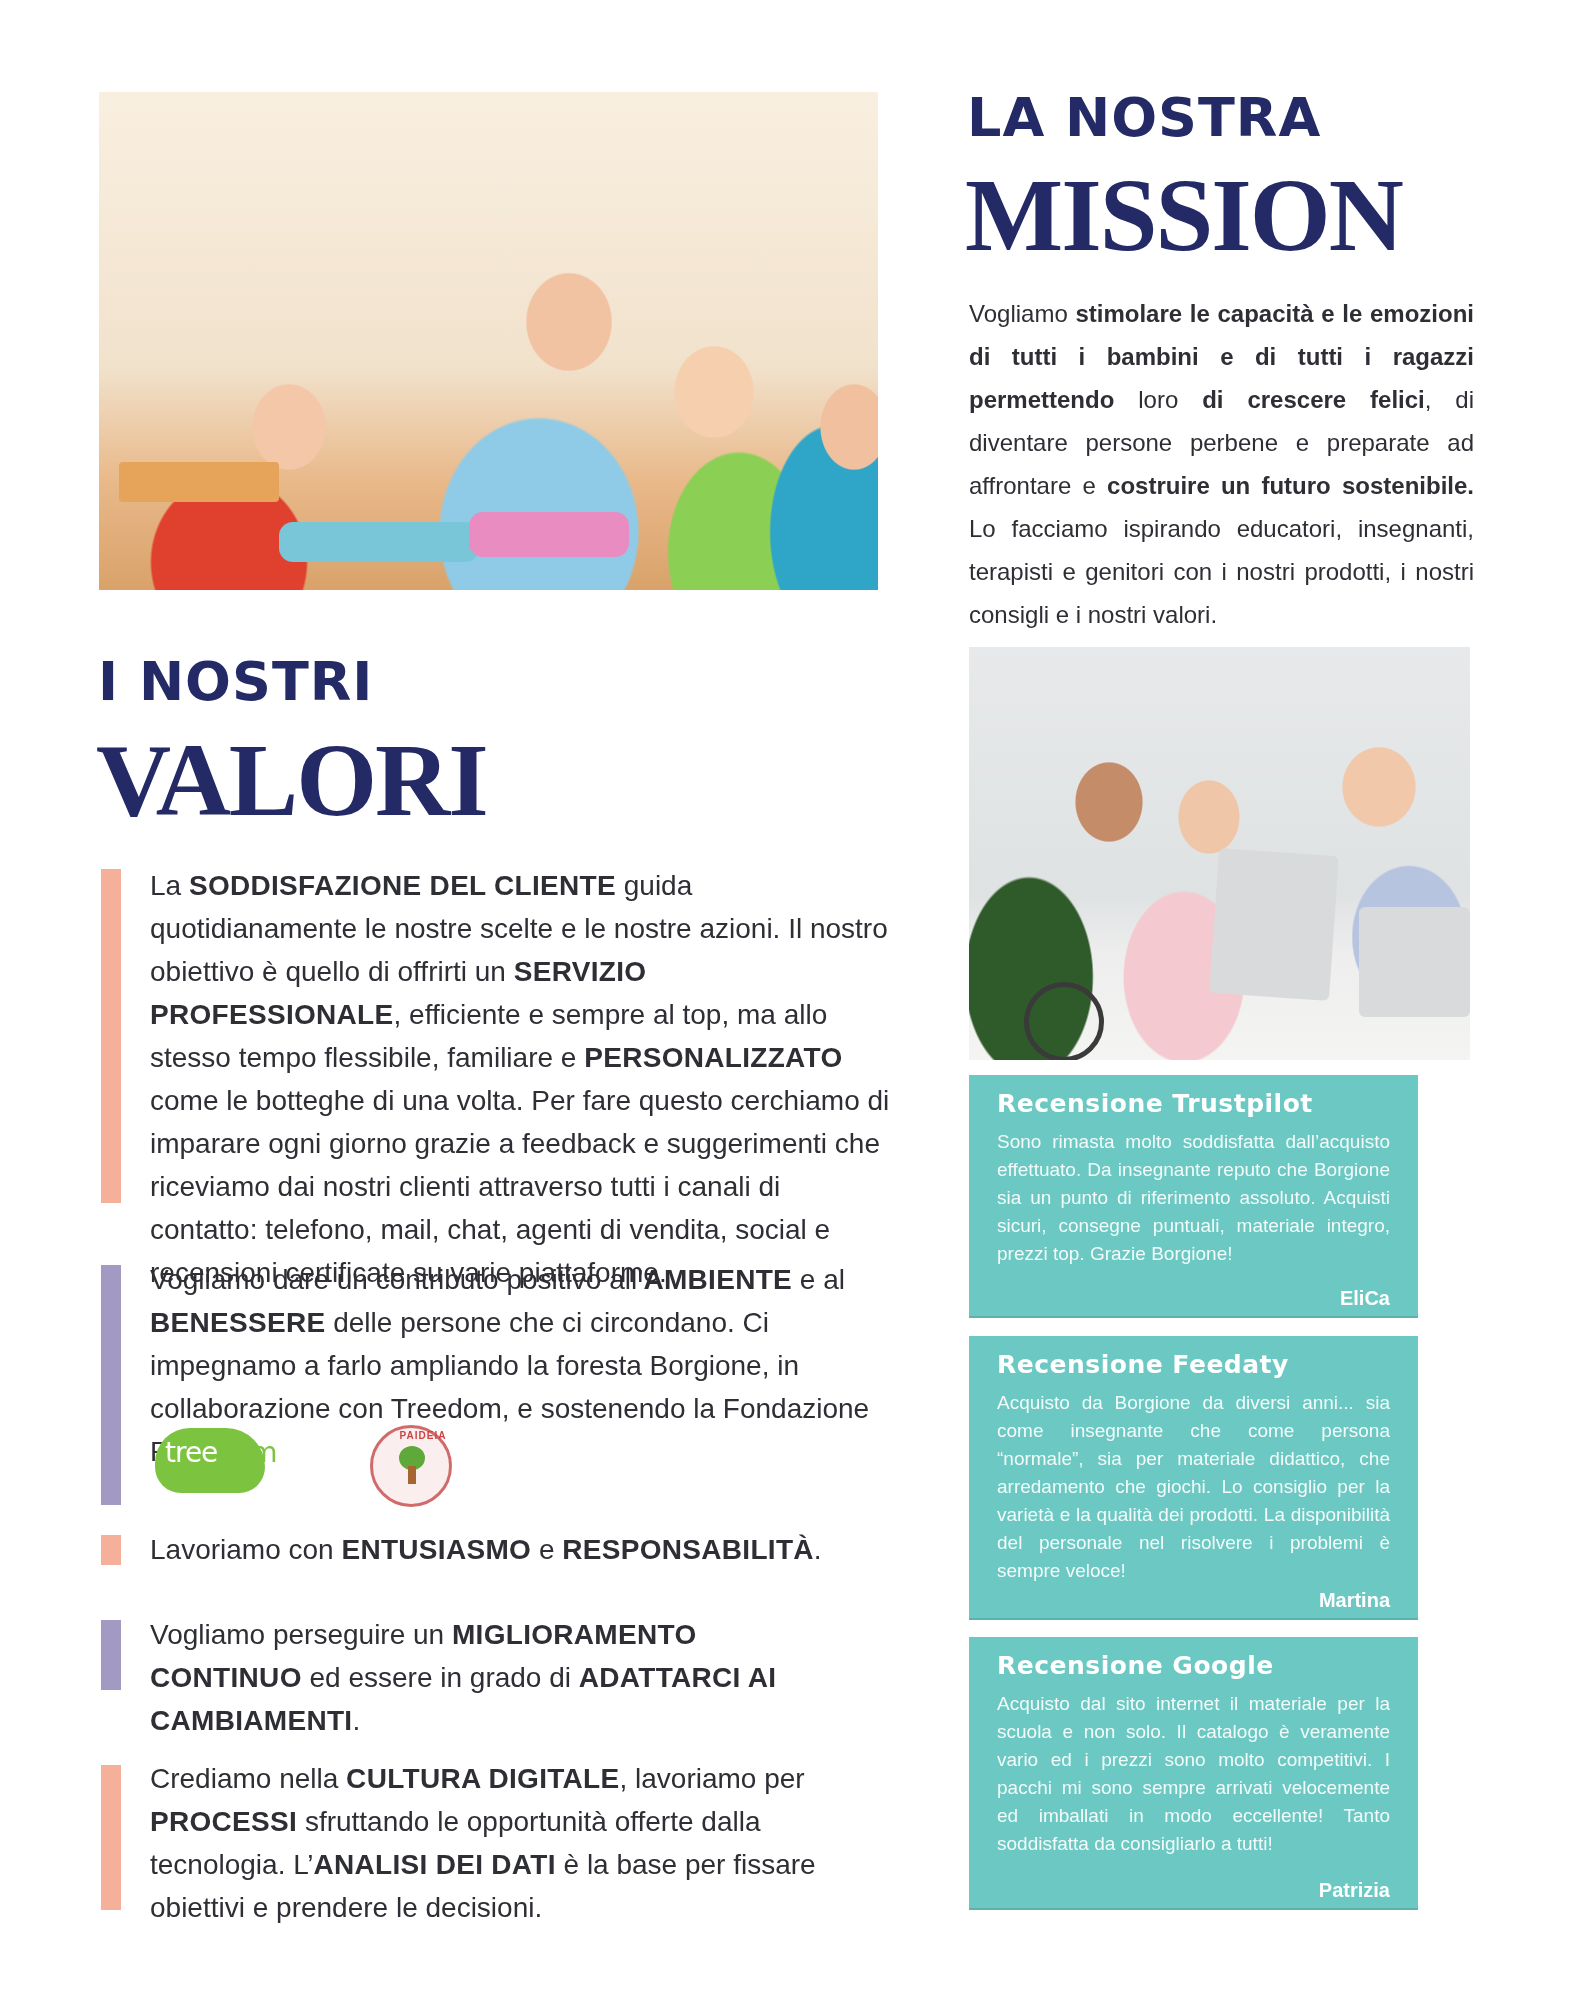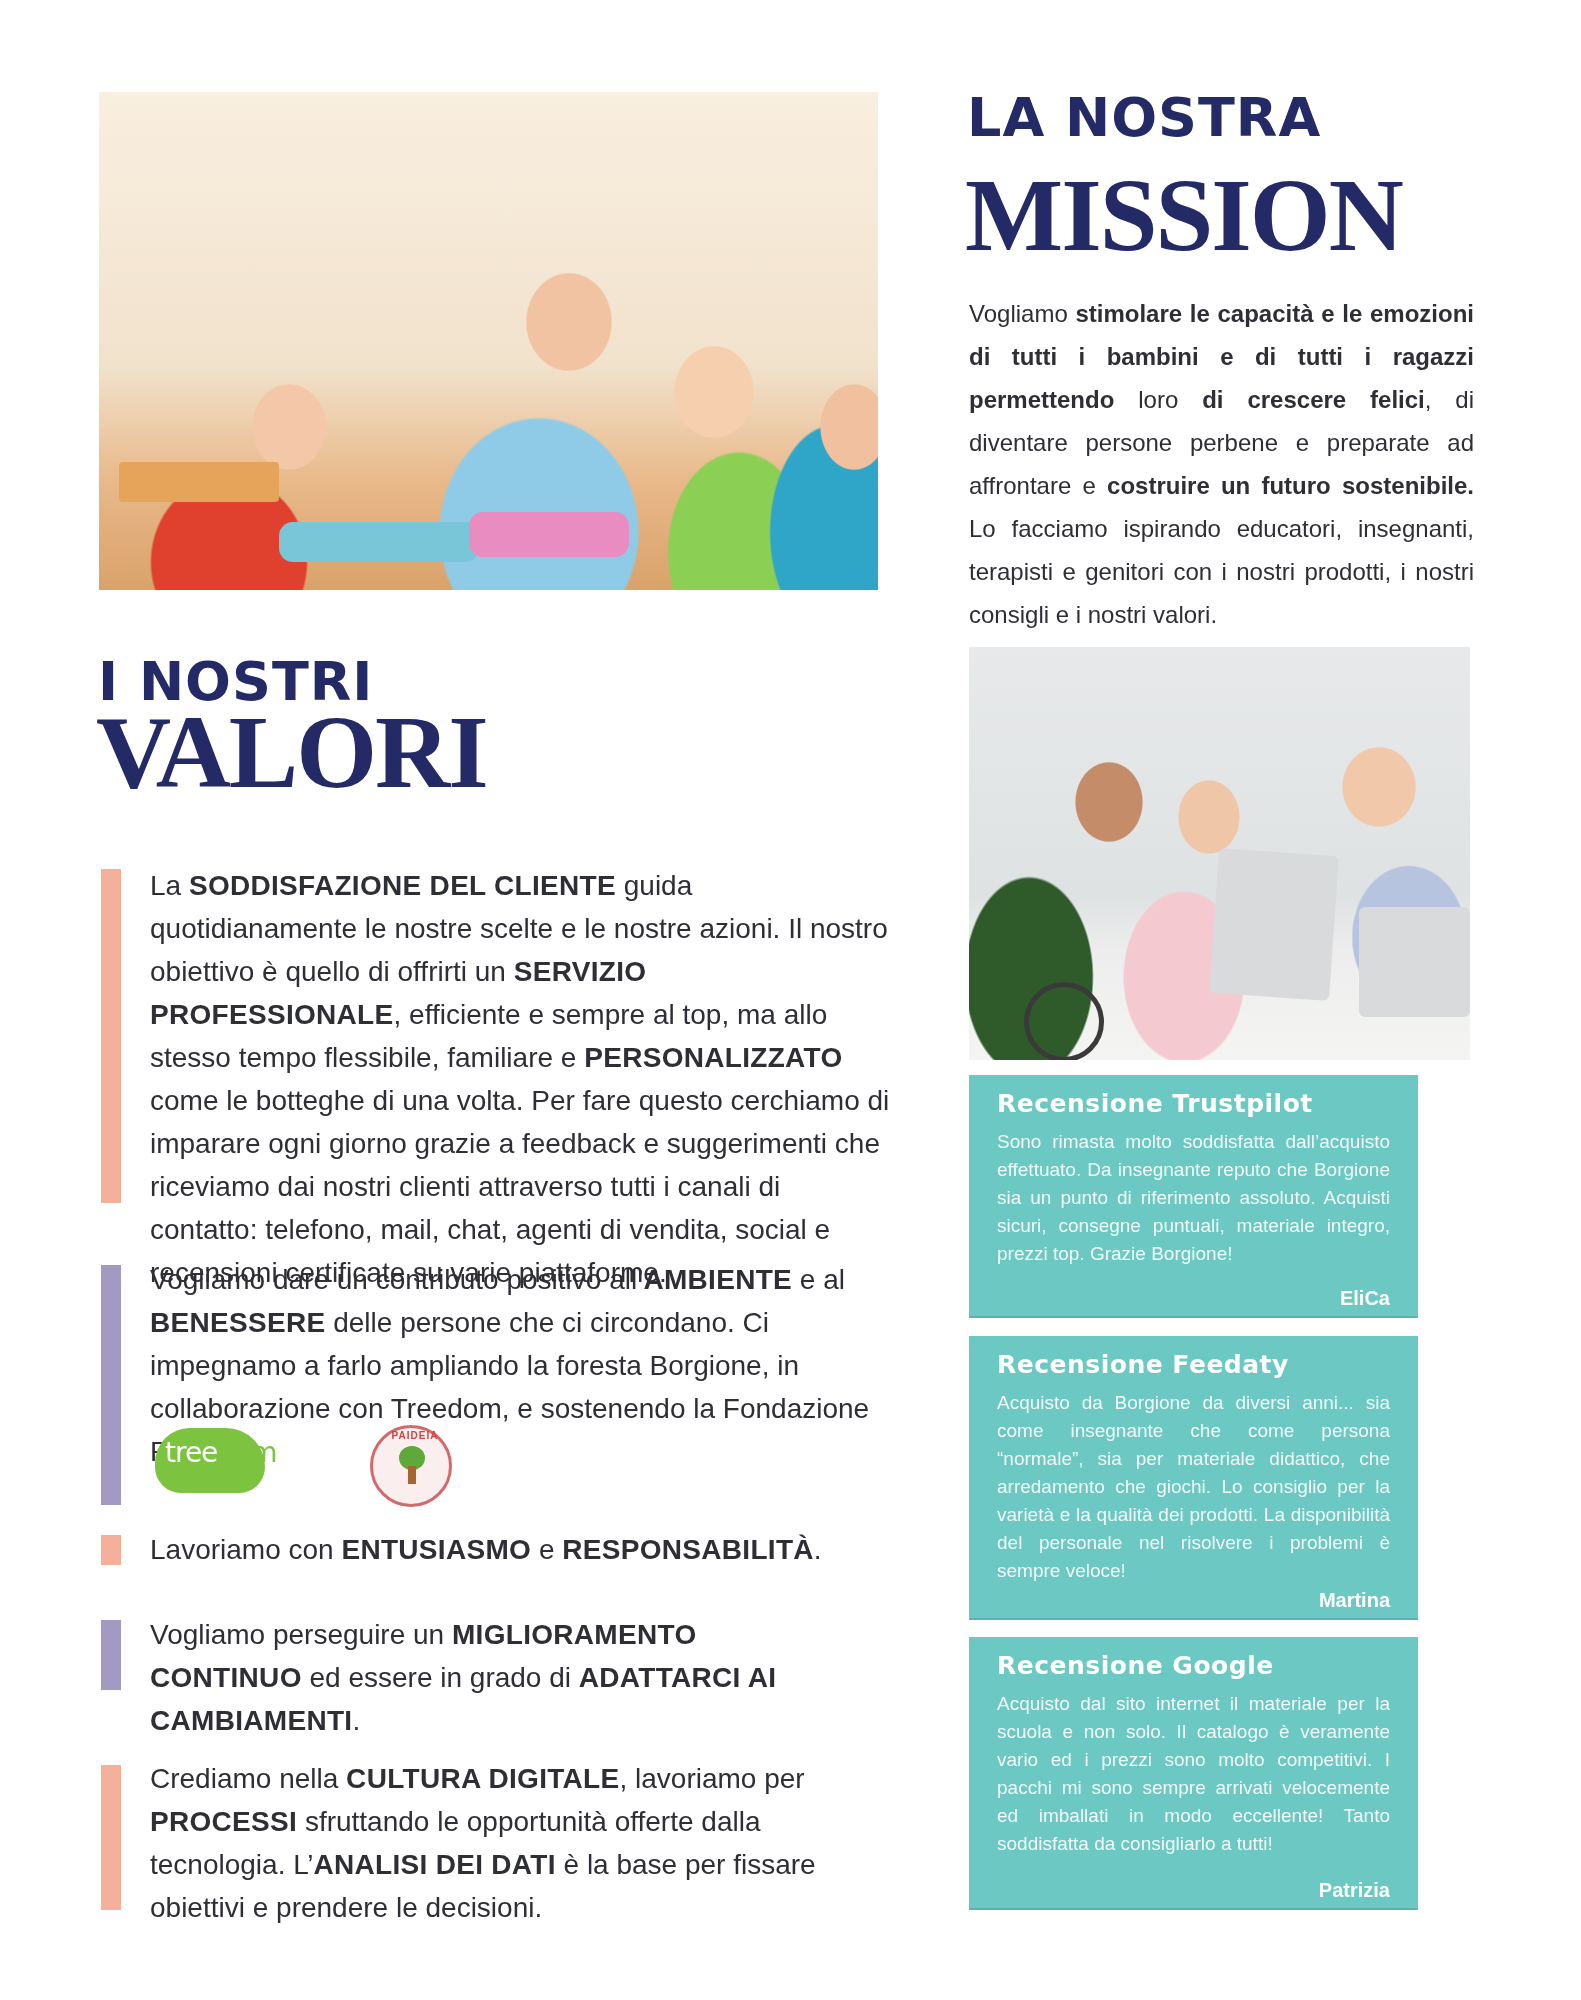--- a/index.html
+++ b/index.html
@@ -44,21 +44,21 @@
   .val b{font-weight:bold;letter-spacing:0.3px;}
 
   
   .treedom{position:absolute;left:155px;top:1428px;width:185px;height:70px;}
   .treedom .cloud{position:absolute;left:0;top:0;width:110px;height:65px;background:#7cc33f;border-radius:40px 45px 30px 30px;}
   .treedom .txt{position:absolute;left:10px;top:8px;font-family:"DejaVu Sans",sans-serif;font-size:28px;color:#ffffff;letter-spacing:-1px;}
   .treedom .txt .g{color:#7cc33f;}
   .paideia{position:absolute;left:370px;top:1425px;width:82px;height:82px;border:3px solid #d16a6a;border-radius:50%;box-sizing:border-box;background:#fbeeee;}
   .paideia .tree{position:absolute;left:26px;top:18px;width:26px;height:24px;background:#5fa83a;border-radius:50%;}
   .paideia .trunk{position:absolute;left:35px;top:38px;width:8px;height:18px;background:#a56632;}
-  .paideia .lbl{position:absolute;left:4px;top:2px;width:76px;text-align:center;font-size:10px;color:#c44;font-weight:bold;letter-spacing:1px;}
+  .paideia .lbl{position:absolute;left:12px;top:2px;width:76px;text-align:center;font-size:10px;color:#c44;font-weight:bold;letter-spacing:1px;}
 
   
   .review{position:absolute;left:969px;width:449px;background:#6cc8c2;color:#ffffff;box-sizing:border-box;padding:14px 28px 0 28px;border-bottom:2px solid #5ab3ad;}
   .review .title{font-family:"DejaVu Sans",sans-serif;font-weight:bold;font-size:25px;letter-spacing:0.5px;margin-bottom:10px;}
   .review .body{font-size:19px;line-height:28px;text-align:justify;color:#f2fbfa;}
   .review .author{position:absolute;right:28px;bottom:6px;font-weight:bold;font-size:20px;}
 </style>
 </head>
 <body>
 
@@ -69,21 +69,21 @@
 </div>
 
 <div class="h-small" style="left:967px;top:86px;font-size:54px;">LA NOSTRA</div>
 <div class="h-big" style="left:965px;top:160px;font-size:104px;line-height:110px;">MISSION</div>
 
 <div class="mission">
   <span>Vogliamo </span><b>stimolare le capacità e le emozioni di tutti i bambini e di tutti i ragazzi permettendo</b><span> loro </span><b>di crescere felici</b><span>, di diventare persone perbene e preparate ad affrontare e </span><b>costruire un futuro sostenibile.</b><span> Lo facciamo ispirando educatori, insegnanti, terapisti e genitori con i nostri prodotti, i nostri consigli e i nostri valori.</span>
 </div>
 
 <div class="h-small" style="left:98px;top:650px;font-size:54px;">I NOSTRI</div>
-<div class="h-big" style="left:96px;top:697px;font-size:104px;line-height:110px;">VALORI</div>
+<div class="h-big" style="left:96px;top:725px;font-size:104px;line-height:110px;">VALORI</div>
 
 <div class="bar peach" style="top:869px;height:334px;"></div>
 <div class="val" style="top:864px;">
   <span>La </span><b>SODDISFAZIONE DEL CLIENTE</b><span> guida quotidianamente le nostre scelte e le nostre azioni. Il nostro obiettivo è quello di offrirti un </span><b>SERVIZIO PROFESSIONALE</b><span>, efficiente e sempre al top, ma allo stesso tempo flessibile, familiare e </span><b>PERSONALIZZATO</b><span> come le botteghe di una volta. Per fare questo cerchiamo di imparare ogni giorno grazie a feedback e suggerimenti che riceviamo dai nostri clienti attraverso tutti i canali di contatto: telefono, mail, chat, agenti di vendita, social e recensioni certificate su varie piattaforme.</span>
 </div>
 
 <div class="bar purple" style="top:1265px;height:240px;"></div>
 <div class="val" style="top:1258px;width:740px;">
   <span>Vogliamo dare un contributo positivo all’</span><b>AMBIENTE</b><span> e al </span><b>BENESSERE</b><span> delle persone che ci circondano. Ci impegnamo a farlo ampliando la foresta Borgione, in collaborazione con Treedom, e sostenendo la Fondazione Paideia.</span>
 </div>

